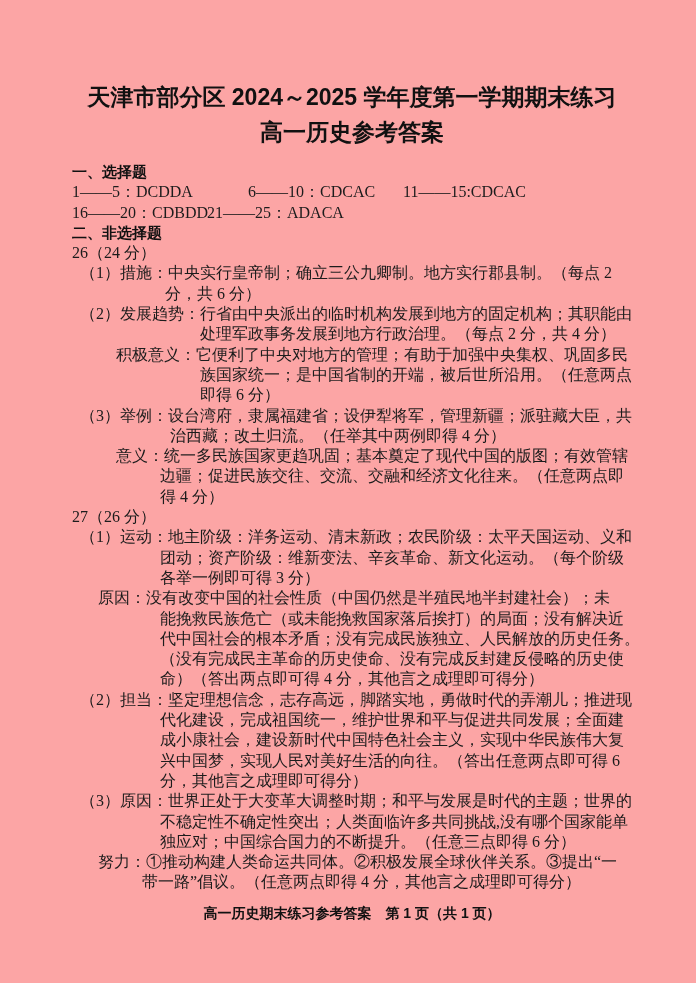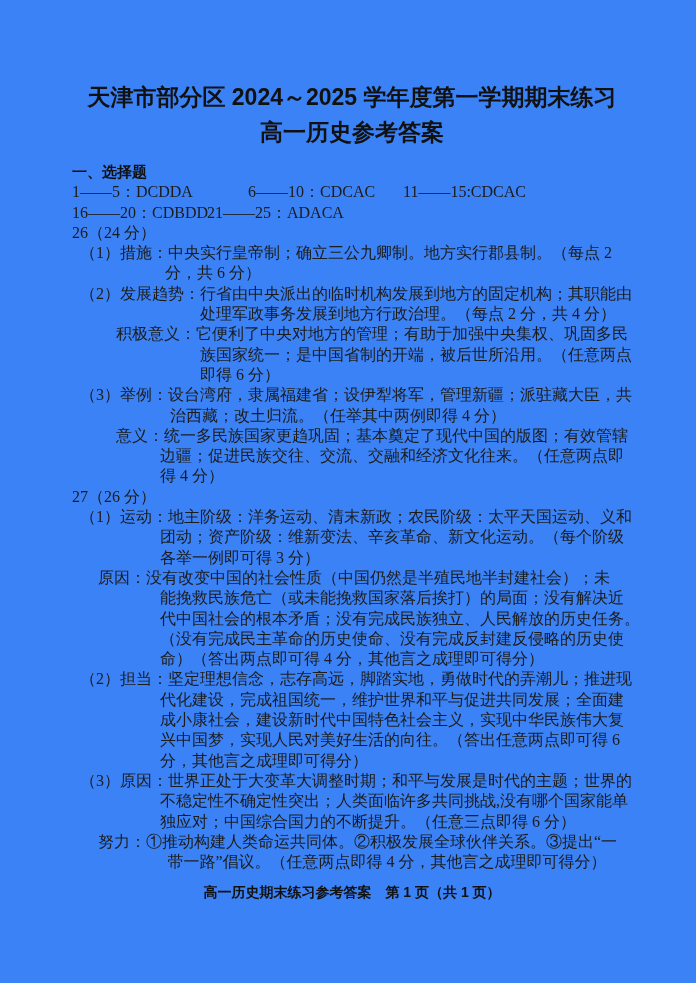--- a/index.html
+++ b/index.html
@@ -1,20 +1,20 @@
 <!DOCTYPE html>
 <html><head>
 <meta charset="utf-8">
 <style>
   html,body{margin:0;padding:0;background:#e8e8e8;}
   .page{
     position:relative;
     width:696px;height:983px;
     margin:0 auto;
-    background:#3b82f6;
+    background:#fca5a5;
     color:#1c1c1c;
     overflow:hidden;
     font-family:"Liberation Serif", serif;
   }
   .inner{padding:80px 64px 0 72px;}
   .title{
     margin:0;text-align:center;
     font-family:"Liberation Sans", sans-serif;
     font-weight:700;font-size:23px;line-height:34px;color:#111;
   }
@@ -32,21 +32,21 @@
   .ans-row{position:relative;height:20.3px;}
   .ac{position:absolute;top:0;}
   
   .i-num{padding-left:8px;}    
   .sub44{padding-left:44px;}   
   .sub26{padding-left:26px;}   
   .c93{padding-left:93px;}     
   .c128{padding-left:128px;}   
   .c98{padding-left:98px;}     
   .c88{padding-left:88px;}     
-  .c70{padding-left:70px;text-align:center;}     
+  .c70{padding-left:70px;}     
   .footer{
     margin-top:12px;text-align:center;
     font-family:"Liberation Sans", sans-serif;
     font-weight:700;font-size:14px;color:#111;
   }
 </style>
 </head>
 <body>
 
 <div class="page">
@@ -61,20 +61,21 @@
       <div class="ans-row">
         <span class="ac" style="left:0">1——5：DCDDA</span>
         <span class="ac" style="left:176px">6——10：CDCAC</span>
         <span class="ac" style="left:331px">11——15:CDCAC</span>
       </div>
       <div class="ans-row">
         <span class="ac" style="left:0">16——20：CDBDD</span>
         <span class="ac" style="left:135px">21——25：ADACA</span>
       </div>
 
+      <div class="ln hd">二、非选择题</div>
 
       <div class="ln">26（24 分）</div>
       <div class="ln i-num">（1）措施：中央实行皇帝制；确立三公九卿制。地方实行郡县制。（每点 2</div>
       <div class="ln c93">分，共 6 分）</div>
       <div class="ln i-num">（2）发展趋势：行省由中央派出的临时机构发展到地方的固定机构；其职能由</div>
       <div class="ln c128">处理军政事务发展到地方行政治理。（每点 2 分，共 4 分）</div>
       <div class="ln sub44">积极意义：它便利了中央对地方的管理；有助于加强中央集权、巩固多民</div>
       <div class="ln c128">族国家统一；是中国省制的开端，被后世所沿用。（任意两点</div>
       <div class="ln c128">即得 6 分）</div>
       <div class="ln i-num">（3）举例：设台湾府，隶属福建省；设伊犁将军，管理新疆；派驻藏大臣，共</div>

